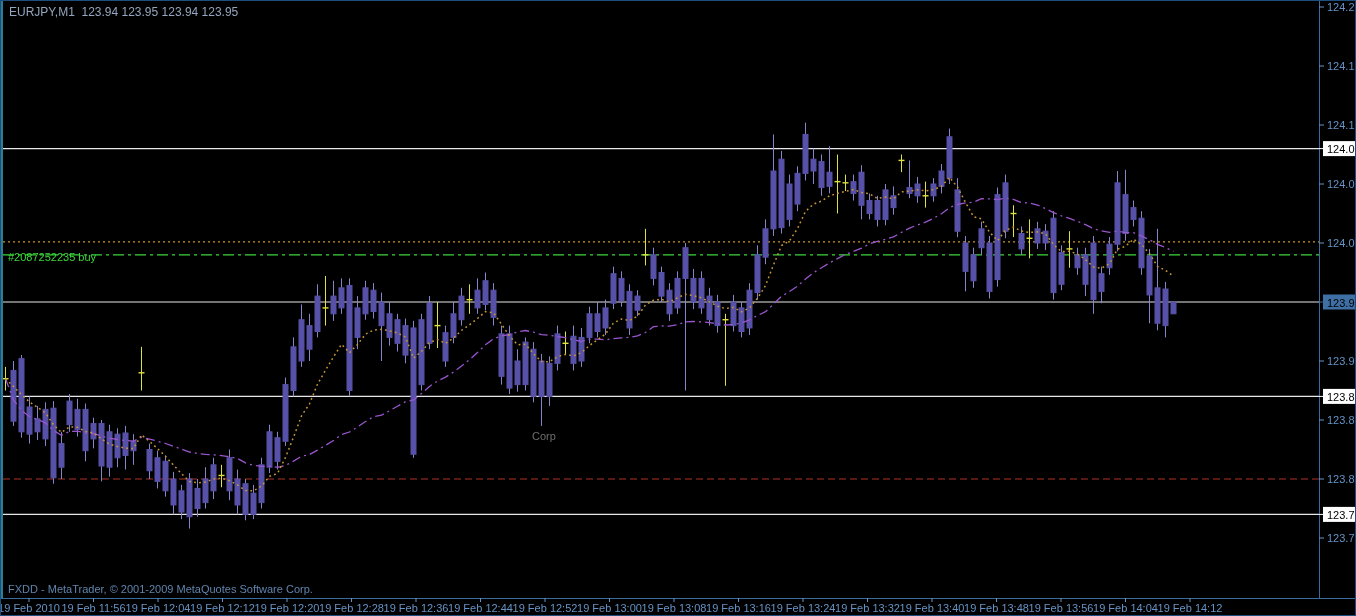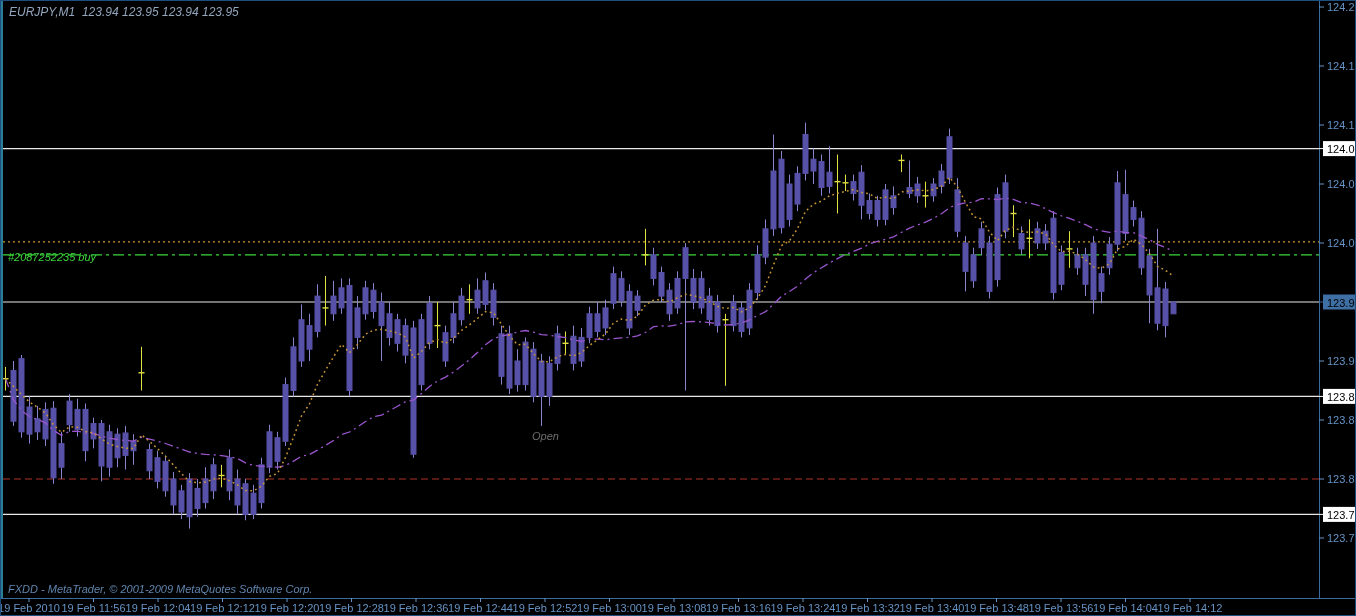--- a/index.html
+++ b/index.html
@@ -5,21 +5,21 @@
   html,body{margin:0;padding:0;background:#000;}
   .chart-window{
     position:relative;
     width:1356px;height:616px;
     background:#000;
     box-sizing:border-box;
     border:1px solid #1d4e7d;
     font-family:"Liberation Sans", sans-serif;
     overflow:hidden;
   }
-  .overlay{position:absolute;white-space:pre;pointer-events:none;font-style:italic;}
+  .overlay{position:absolute;white-space:pre;pointer-events:none;}
   .title-overlay{left:8px;top:4px;font-size:12px;color:#93a6bd;}
   .order-label{left:7px;top:238px;font-size:11px;color:#3bd63b;margin-top:12px;}
   .open-label{left:531px;top:429px;font-size:11px;color:#6e6e6e;}
   .copyright{left:7px;top:582px;font-size:11px;color:#5f85ad;text-align:right;}
   svg{position:absolute;left:0;top:0;}
 </style>
 </head>
 <body>
 
 <div class="chart-window">
@@ -403,15 +403,15 @@
         <line x1="1060" y1="597" x2="1060" y2="601" stroke="#6593c5"></line>
         <text x="1060" y="611" fill="#6593c5" font-size="11" text-anchor="middle">19 Feb 13:56</text>
         <line x1="1124.5" y1="597" x2="1124.5" y2="601" stroke="#6593c5"></line>
         <text x="1124.5" y="611" fill="#6593c5" font-size="11" text-anchor="middle">19 Feb 14:04</text>
         <line x1="1189" y1="597" x2="1189" y2="601" stroke="#6593c5"></line>
         <text x="1189" y="611" fill="#6593c5" font-size="11" text-anchor="middle">19 Feb 14:12</text>
       </g>
     </svg>
   <div class="overlay title-overlay">EURJPY,M1  123.94 123.95 123.94 123.95</div>
   <div class="overlay order-label">#2087252235 buy</div>
-  <div class="overlay open-label">Open</div>
+  <div class="overlay open-label">Corp</div>
   <div class="overlay copyright">FXDD - MetaTrader, © 2001-2009 MetaQuotes Software Corp.</div>
 </div>
 
 </body></html>

